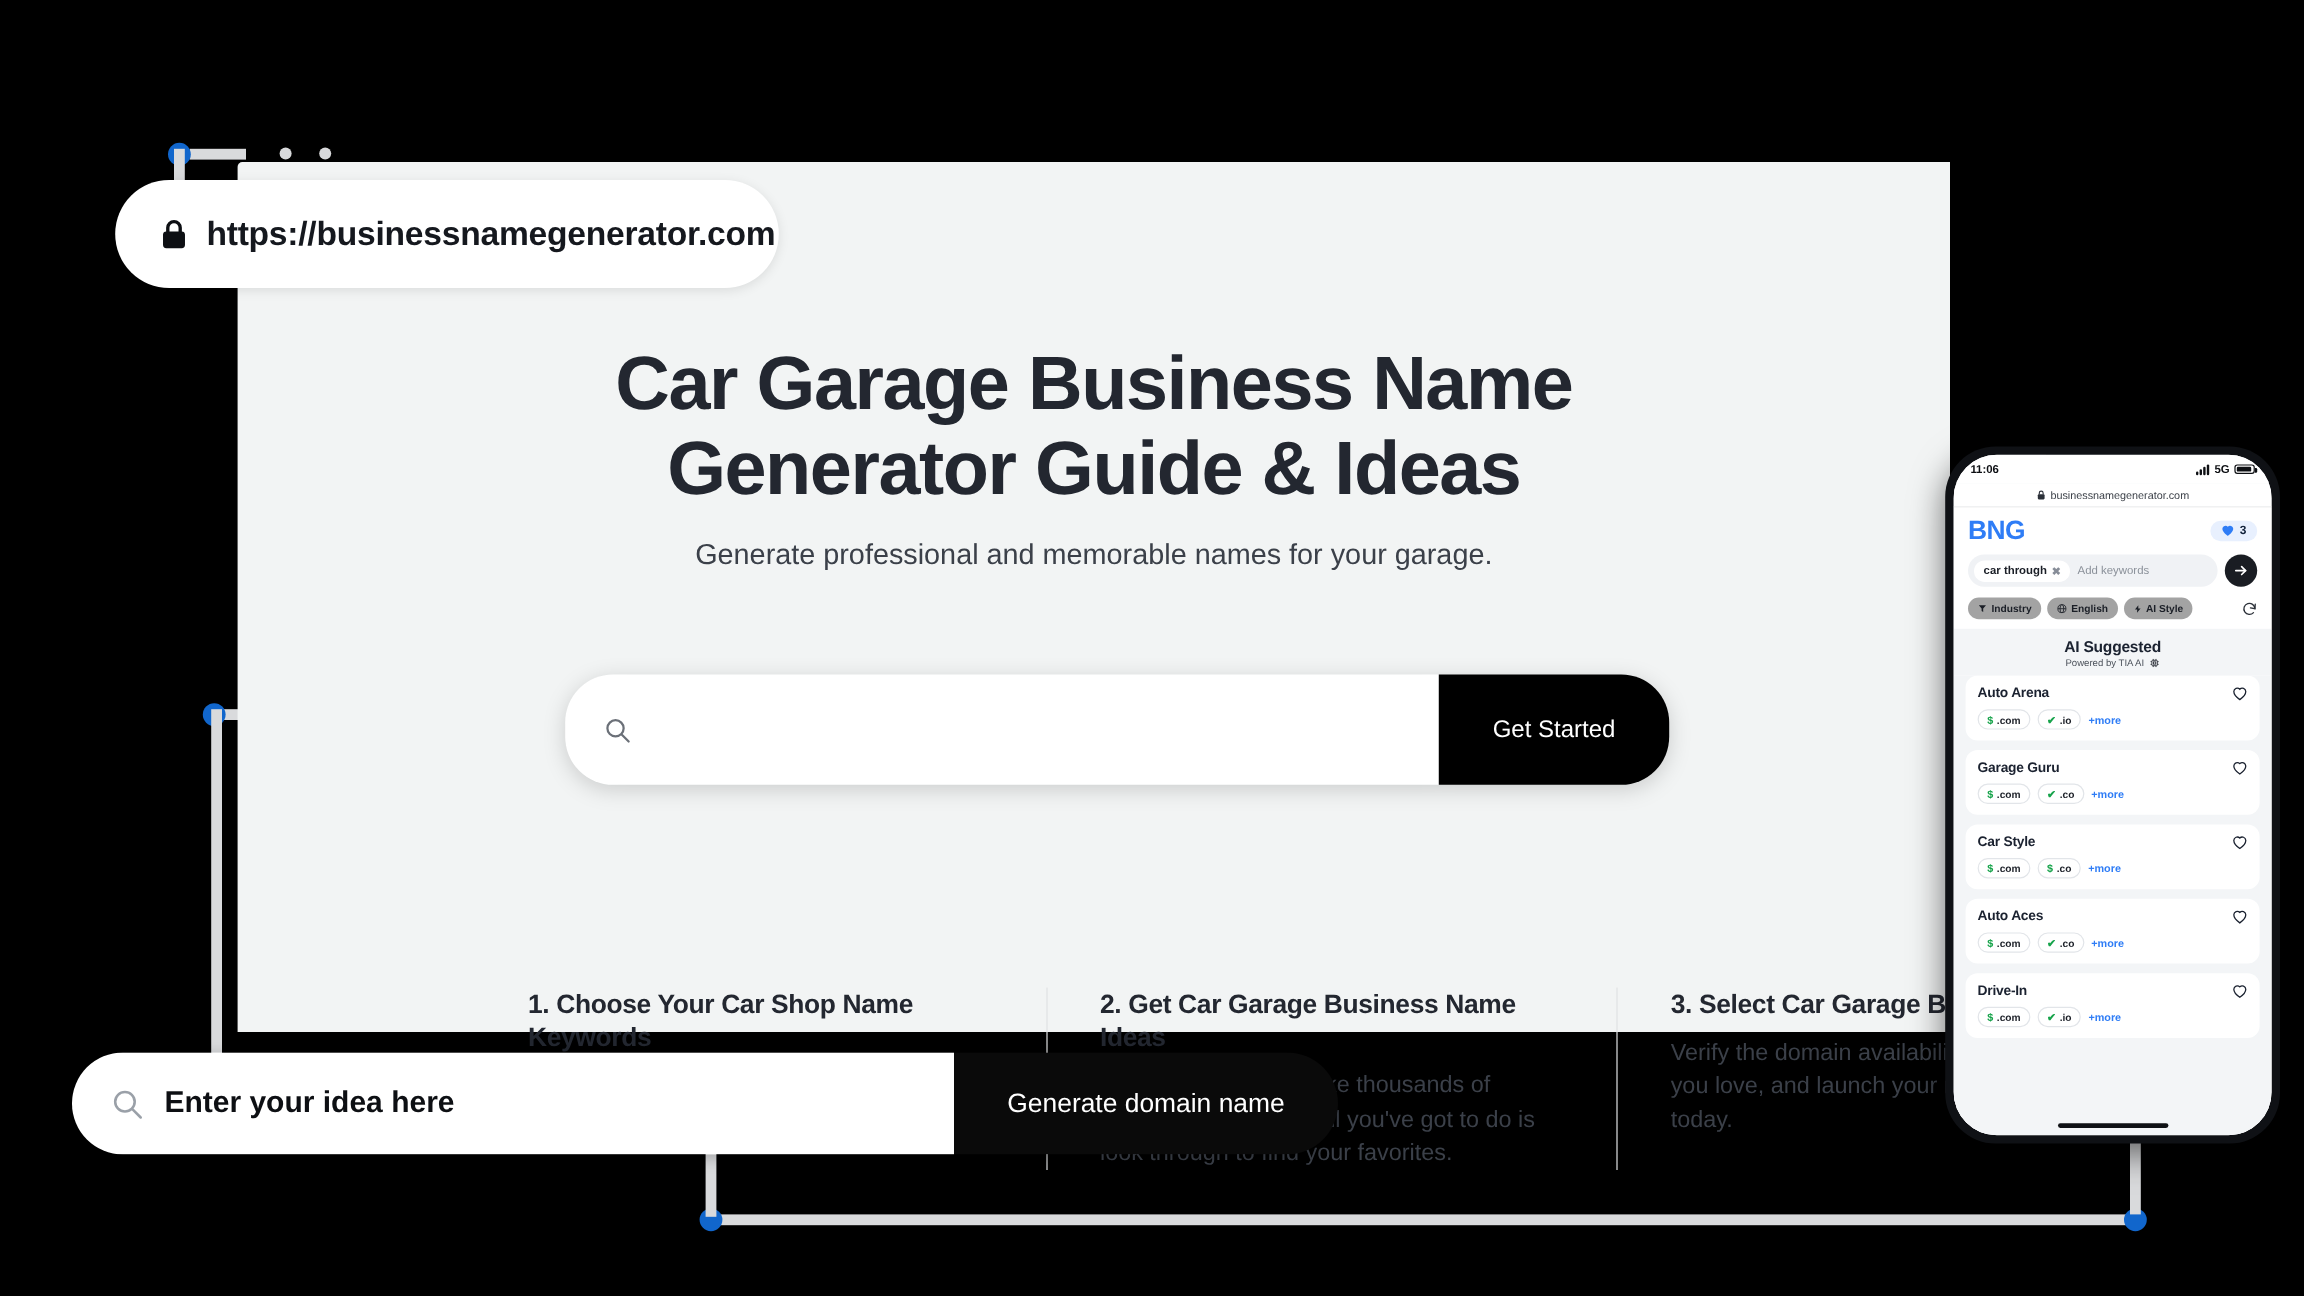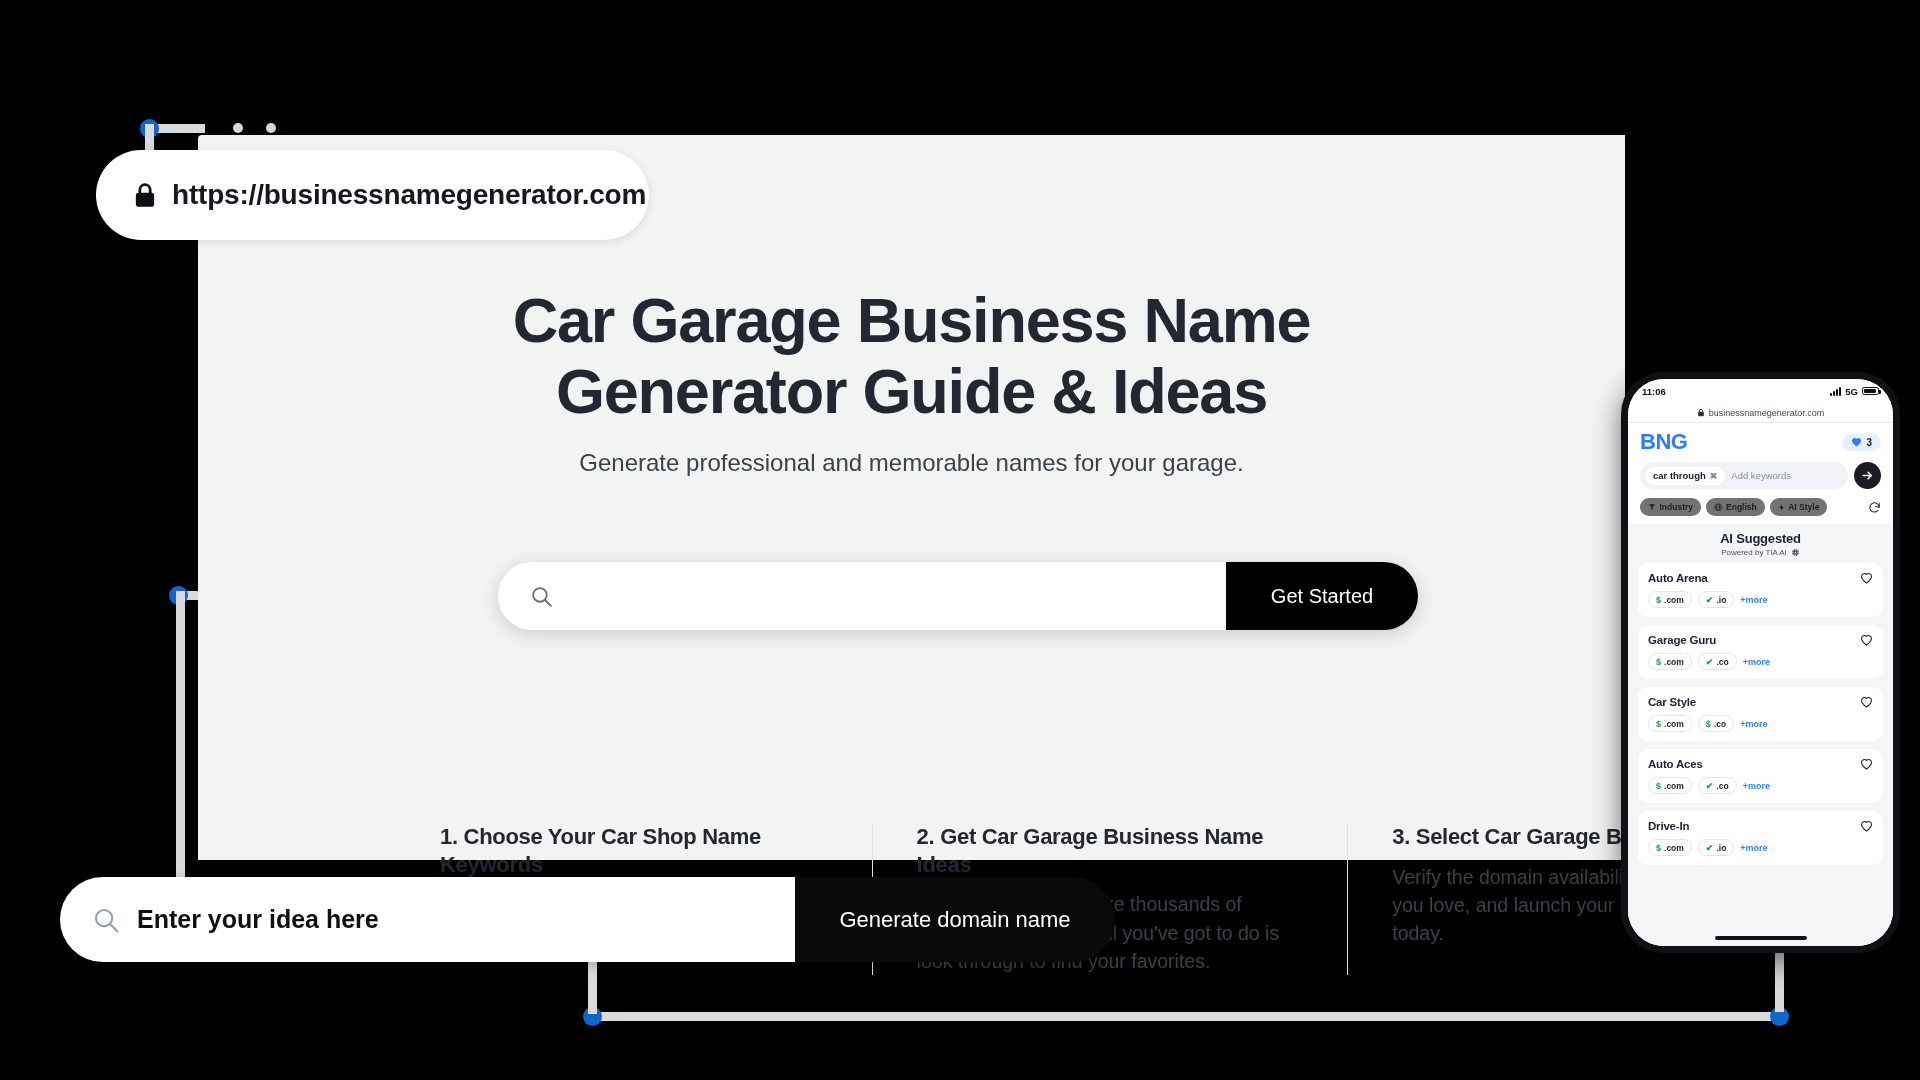--- a/index.html
+++ b/index.html
@@ -50,22 +50,22 @@
     font-size: 63px; line-height: 1.13; font-weight: 800;
     color: #232730; letter-spacing: -1.2px;
   }
   #hero-sub {
     margin-top: 22px;
     font-size: 24px; color: #3b4049; font-weight: 400;
   }
 
   
   #search-row {
-    position: absolute; left: 498px; top: 562px;
-    width: 920px; height: 68px;
+    position: absolute; left: 471px; top: 562px;
+    width: 920px; height: 92px;
     display: flex; align-items: stretch;
     border-radius: 40px;
     filter: drop-shadow(0 4px 9px rgba(0,0,0,.16));
   }
   #search-field {
     flex: 1; background: #ffffff;
     border-top-left-radius: 40px; border-bottom-left-radius: 40px;
     display: flex; align-items: center; padding-left: 31px; gap: 14px;
   }
   #search-field input {
@@ -184,21 +184,21 @@
     display:flex; align-items:center; gap:4px; white-space:nowrap;
   }
   .kw-chip .x { color:#878d98; font-size: 9px; }
   #kw-placeholder { font-size: 9.5px; color:#8a9099; }
   #go-btn {
     width: 27px; height: 27px; border-radius:50%; background:#1a1d23;
     display:flex; align-items:center; justify-content:center; flex: 0 0 auto; border:0; cursor:pointer;
   }
   #filter-row { display:flex; align-items:center; gap:5px; margin: 9px 0 8px 0; }
   .filter-chip {
-    background:#737373; border-radius: 12px; padding: 4px 8px;
+    background:#a3a3a3; border-radius: 12px; padding: 4px 8px;
     font-size: 8.5px; font-weight:700; color:#1b1f27;
     display:flex; align-items:center; gap:3.5px; white-space:nowrap;
   }
   #refresh-ic { margin-left: auto; color:#2b3038; display:flex; }
 
   #ai-head { background:#f3f5f7; text-align:center; padding: 7px 0 6px 0; }
   #ai-title { font-size: 13px; font-weight: 800; color:#1b2230; letter-spacing:-0.2px; }
   #ai-sub { font-size: 8px; color:#4d535c; margin-top: 2px; display:flex; align-items:center; justify-content:center; gap:4px; }
 
   #name-list { flex:1; background:#f3f5f7; padding: 0 10px 8px 10px; overflow:hidden; }

